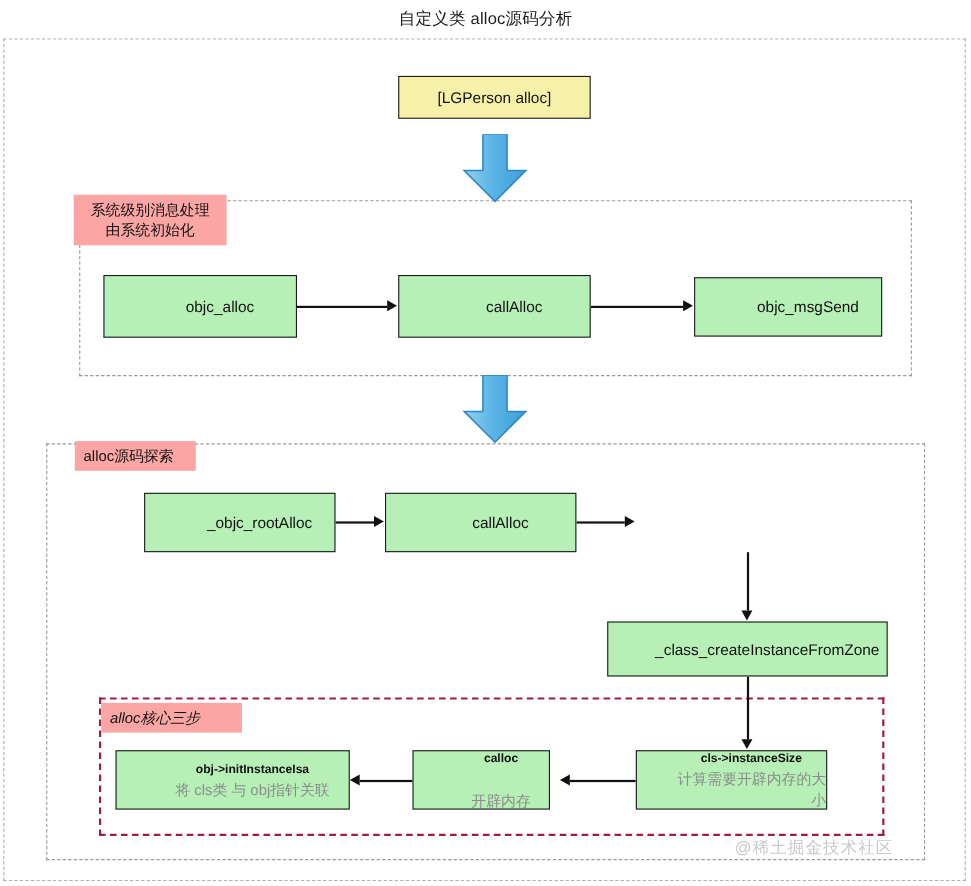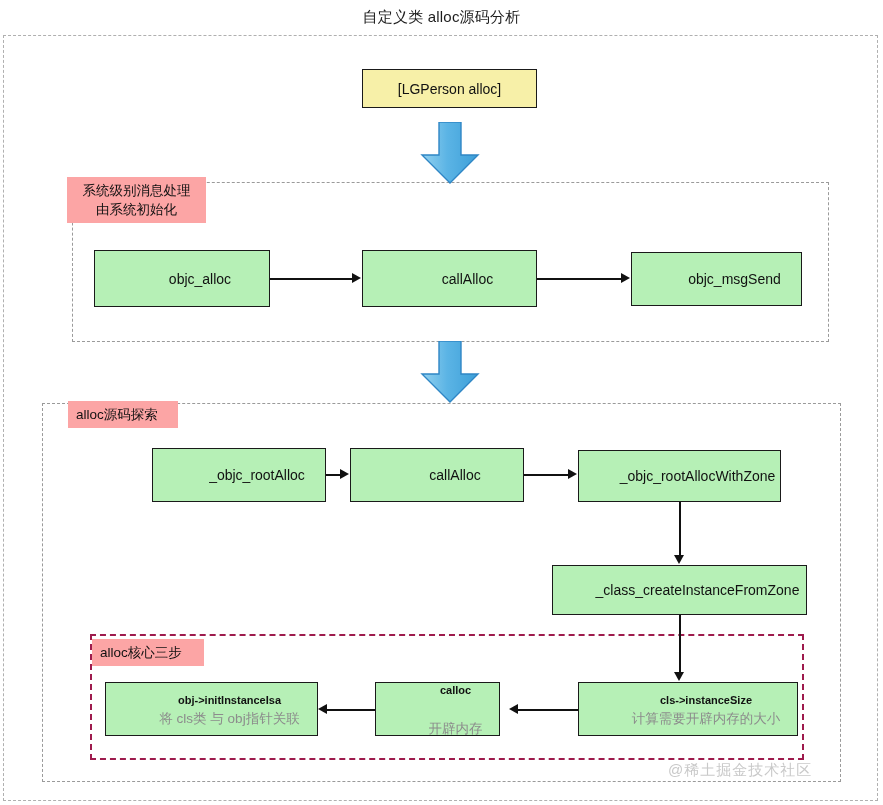--- a/index.html
+++ b/index.html
@@ -65,21 +65,21 @@
     font-size: 13.5px;
     line-height: 19px;
     text-align: center;
     padding: 4px 8px;
     box-sizing: border-box;
     white-space: pre-line;
     z-index: 6;
   }
   #label-sec1 { left: 67px; top: 177px; width: 139px; }
   #label-sec2 { left: 44px; top: 401px; width: 110px; text-align: left; margin-left: 24px; }
-  #label-sec3 { left: 92px; top: 639px; width: 112px; text-align: left; }
+  #label-sec3 { left: 92px; top: 639px; width: 128px; text-align: left; font-style: italic; }
 
   
   .node {
     position: absolute;
     box-sizing: border-box;
     border: 1.5px solid #1a1a1a;
     display: flex;
     flex-direction: column;
     align-items: center;
     justify-content: center;
@@ -96,25 +96,25 @@
     font-size: 13.5px;
     color: #8c8c8c;
     line-height: 19px;
   }
 
   
   #node-lgperson            { left: 362px; top: 69px;  width: 175px; height: 39px; }
   #node-objc-alloc          { left: 94px;  top: 250px; width: 176px; height: 57px; }
   #node-callalloc-1         { left: 362px; top: 250px; width: 175px; height: 57px; }
   #node-objc-msgsend        { left: 631px; top: 252px; width: 171px; height: 54px; }
-  #node-objc-rootalloc      { left: 131px; top: 448px; width: 174px; height: 54px; margin-left: 21px; }
+  #node-objc-rootalloc      { left: 131px; top: 448px; width: 174px; height: 54px; }
   #node-callalloc-2         { left: 350px; top: 448px; width: 174px; height: 54px; }
   #node-rootalloc-zone      { left: 578px; top: 450px; width: 203px; height: 52px; }
   #node-create-instance     { left: 552px; top: 565px; width: 255px; height: 50px; }
-  #node-instance-size       { left: 578px; top: 682px; width: 220px; height: 54px; }
+  #node-instance-size       { left: 578px; top: 682px; width: 174px; height: 54px; text-align: right; }
   #node-calloc              { left: 375px; top: 682px; width: 125px; height: 54px; gap: 20px; }
   #node-init-instance-isa   { left: 105px; top: 682px; width: 213px; height: 54px; }
 
   
   .line-h, .line-v {
     position: absolute;
     background: #111111;
     z-index: 3;
   }
   .line-h { height: 1.6px; }
@@ -217,23 +217,20 @@
     </defs>
     <polygon points="21,0 43,0 43,33 60,33 32,61 4,33 21,33" fill="url(#bg2)" stroke="#2f86c5" stroke-width="1.4"></polygon>
   </svg>
 
   <div class="node green" id="node-objc-rootalloc">
     <div class="main">_objc_rootAlloc</div>
   </div>
   <div class="node green" id="node-callalloc-2">
     <div class="main">callAlloc</div>
   </div>
-  <div class="node green" id="node-rootalloc-zone">
-    <div class="main">_objc_rootAllocWithZone</div>
-  </div>
   <div class="node green" id="node-create-instance">
     <div class="main">_class_createInstanceFromZone</div>
   </div>
 
   <div class="line-h" style="left:305px; top:474px; width:35px;"></div>
   <div class="arrowhead arrow-right" style="left:340px; top:469px;"></div>
 
   <div class="line-h" style="left:524px; top:474px; width:44px;"></div>
   <div class="arrowhead arrow-right" style="left:568px; top:469px;"></div>
 

